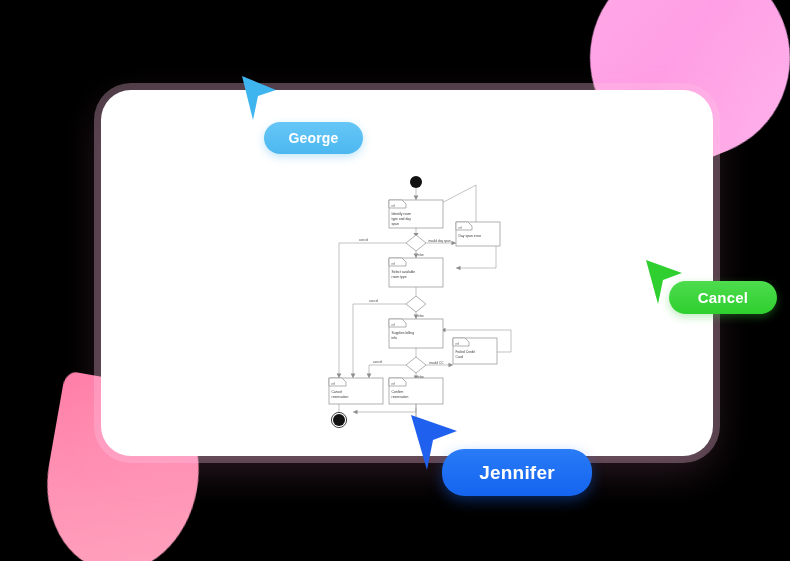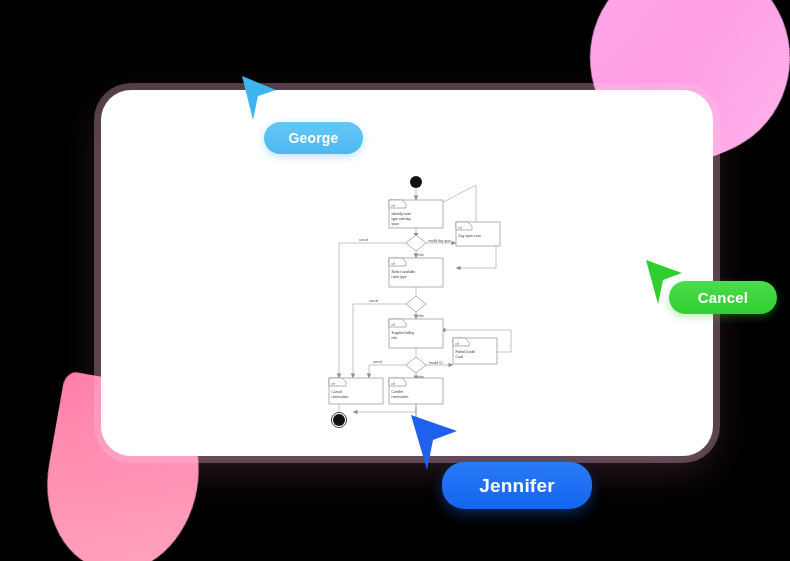--- a/index.html
+++ b/index.html
@@ -53,21 +53,21 @@
   #cursor-george .cursor-label{left:24px;top:26px;width:99px;height:32px;
      font-size:14px;background:linear-gradient(180deg,#66c6f7 0%,#4cb8f0 100%);
      box-shadow:0 3px 8px rgba(80,180,240,.35);margin-top:22px;}
 
   #cursor-andrew{left:644px;top:258px;}
   #cursor-andrew .cursor-label{left:25px;top:23px;width:108px;height:33px;
      font-size:15px;background:linear-gradient(180deg,#4ddc4d 0%,#2ecf2e 100%);
      box-shadow:0 3px 8px rgba(60,200,60,.35);}
 
   #cursor-jennifer{left:408px;top:412px;}
-  #cursor-jennifer .cursor-label{left:34px;top:50px;width:150px;height:47px;
+  #cursor-jennifer .cursor-label{left:34px;top:37px;width:150px;height:47px;
      font-size:19px;background:linear-gradient(180deg,#2a7bf6 0%,#1464f0 100%);
      box-shadow:0 5px 14px rgba(20,100,240,.38);}
 </style>
 </head>
 <body>
 
 <div id="stage">
 
   <div class="blob" id="blob-top-right"></div>
   <div class="blob" id="blob-bottom-left"></div>

